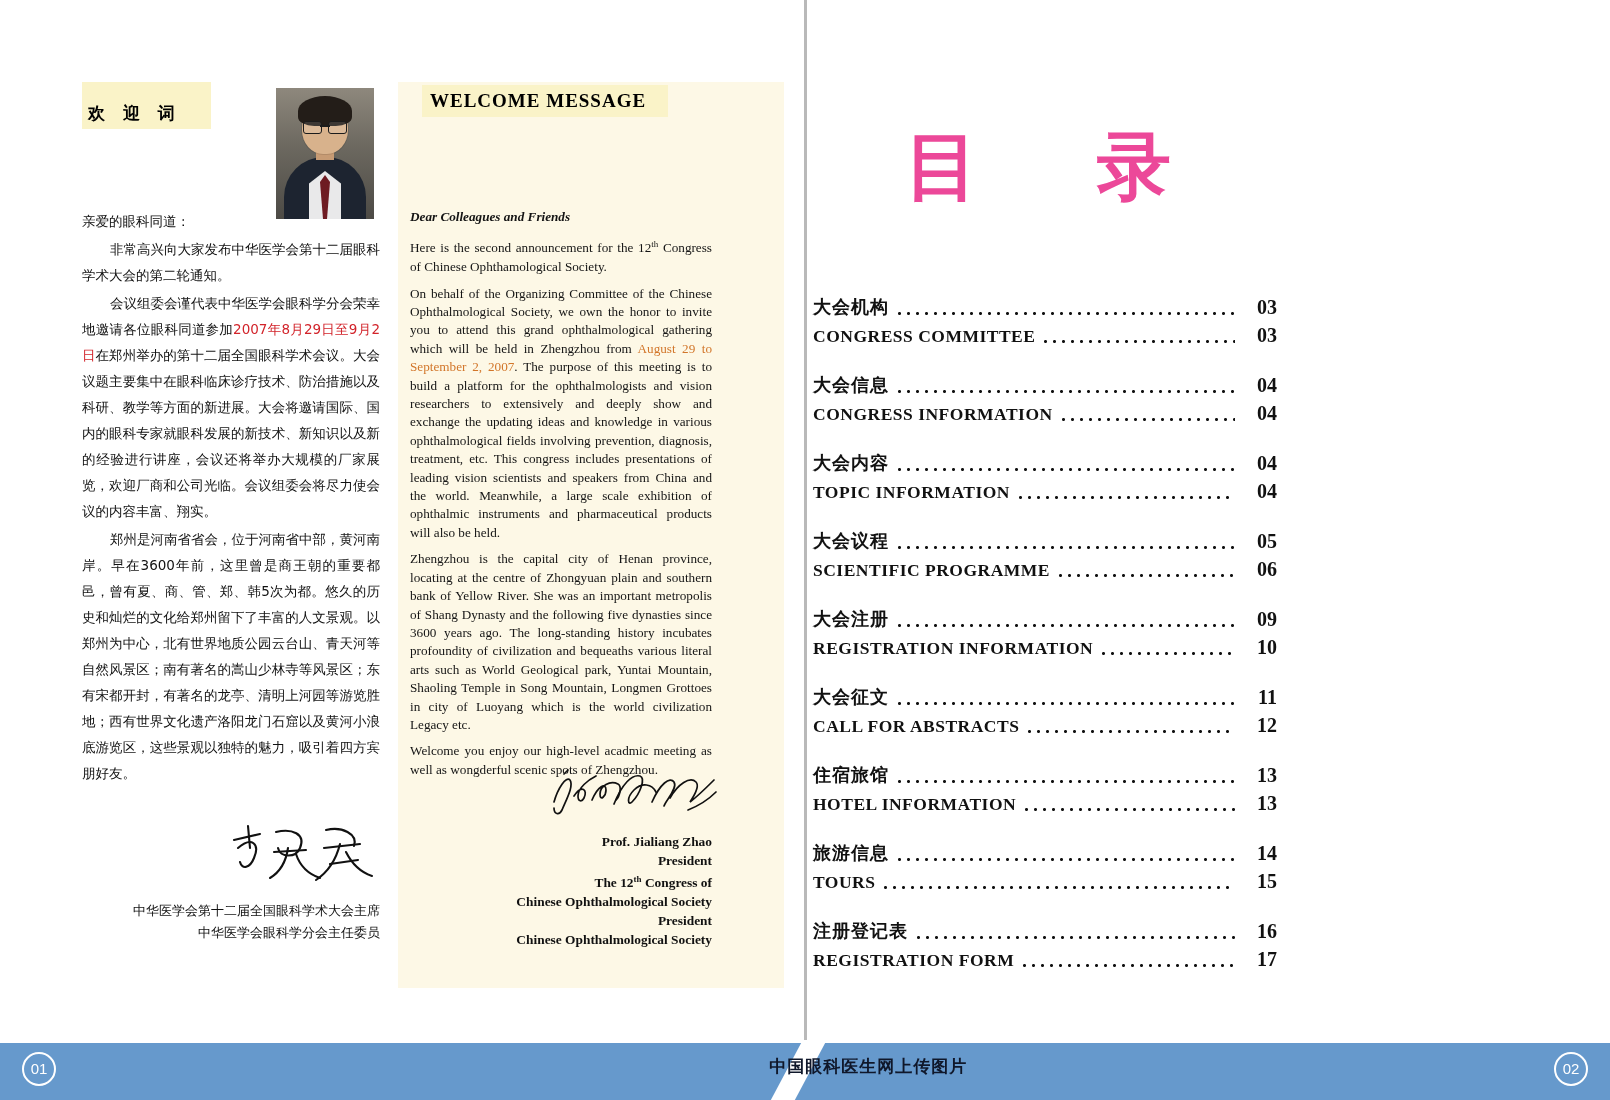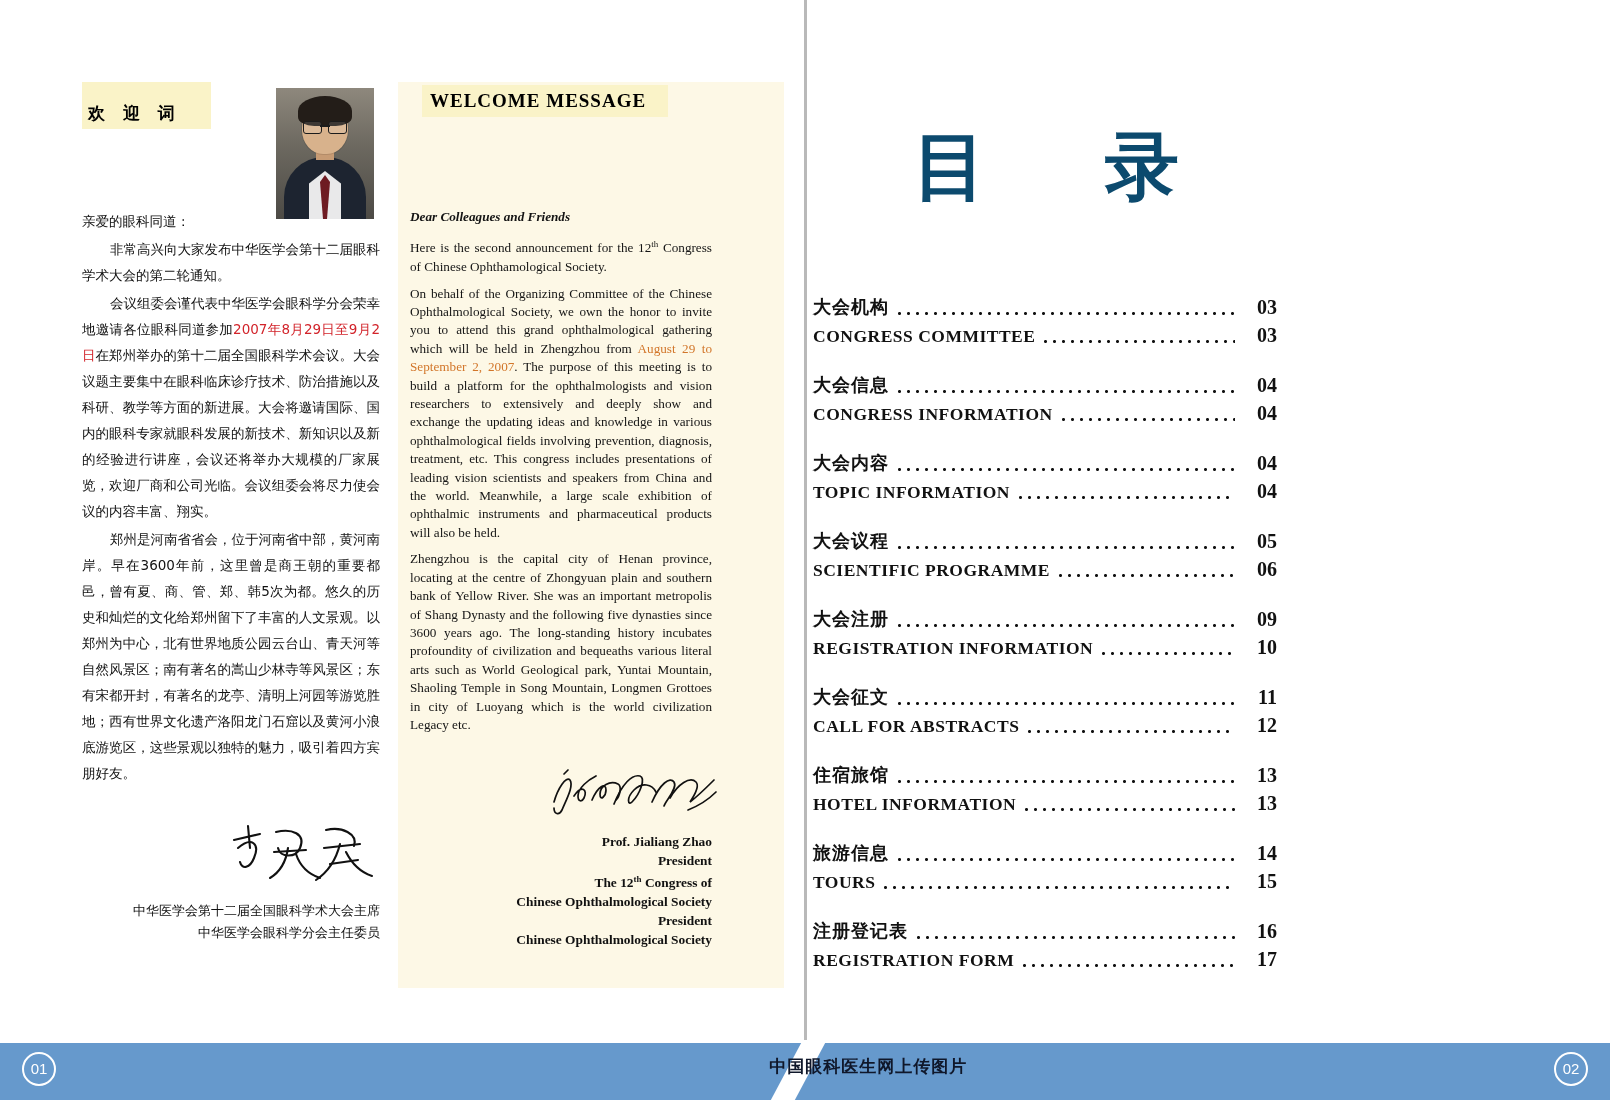--- a/index.html
+++ b/index.html
@@ -68,22 +68,22 @@
   .en-head-wrap{position:absolute;left:410px;top:85px;padding-left:12px;}
   .en-body{position:absolute;left:410px;top:208px;width:302px;font-size:13.2px;line-height:18.4px;
       color:#141414;text-align:justify;font-family:"Liberation Serif",serif;}
   .en-body .dear{font-weight:bold;font-style:italic;margin-bottom:9px;}
   .en-body p{margin:8px 0 0 0;}
   .en-body .orange{color:#d2762a;}
   sup{font-size:9px;vertical-align:super;}
   .sig-en{position:absolute;left:548px;top:762px;width:170px;height:56px;}
   .en-sign-lines{position:absolute;left:410px;top:832px;width:302px;text-align:right;
       font-weight:bold;font-size:13.4px;line-height:19px;color:#111;}
-  .toc-title{position:absolute;top:118px;left:12px;width:480px;text-align:center;
-     font-family:"DejaVu Sans",sans-serif;font-weight:bold;font-size:74px;letter-spacing:22px;color:#0c4a6e;}
+  .toc-title{position:absolute;top:118px;left:4px;width:480px;text-align:center;
+     font-family:"DejaVu Sans",sans-serif;font-weight:bold;font-size:74px;letter-spacing:22px;color:#ec4899;}
   .toc-list{position:absolute;top:295px;left:8px;width:464px;}
   .toc-group{margin-bottom:26px;}
   .toc-row{display:flex;align-items:flex-end;white-space:nowrap;}
   .toc-label{font-size:19px;color:#111;padding-right:6px;}
   .toc-label.cn{font-family:"DejaVu Sans",sans-serif;font-weight:bold;letter-spacing:1px;font-size:18px;}
   .toc-label.en{font-family:"Liberation Serif",serif;font-weight:bold;letter-spacing:.5px;font-size:17.5px;}
   .dots{flex:1;overflow:hidden;height:14px;position:relative;}
   .dots::before{content:"";position:absolute;left:0;right:0;bottom:4px;height:3px;
      background-image:radial-gradient(circle, #111 1.3px, rgba(0,0,0,0) 1.6px);
      background-size:9px 3px;background-repeat:repeat-x;}
@@ -159,20 +159,21 @@
     <div class="en-panel"></div>
     <div class="en-head-wrap">
       <span class="head-band en">WELCOME MESSAGE</span>
     </div>
 
     <div class="en-body">
       <div class="dear">Dear Colleagues and Friends</div>
       <p><span>Here is the second announcement for the 12</span><sup>th</sup><span> Congress of Chinese Ophthamological Society.</span></p>
       <p><span>On behalf of the Organizing Committee of the Chinese Ophthalmological Society, we own the honor to invite you to attend this grand ophthalmological gathering which will be held in Zhengzhou from </span><span class="orange">August 29 to September 2, 2007</span><span>. The purpose of this meeting is to build a platform for the ophthalmologists and vision researchers to extensively and deeply show and exchange the updating ideas and knowledge in various ophthalmological fields involving prevention, diagnosis, treatment, etc. This congress includes presentations of leading vision scientists and speakers from China and the world. Meanwhile, a large scale exhibition of ophthalmic instruments and pharmaceutical products will also be held.</span></p>
       <p>Zhengzhou is the capital city of Henan province, locating at the centre of Zhongyuan plain and southern bank of Yellow River. She was an important metropolis of Shang Dynasty and the following five dynasties since 3600 years ago. The long-standing history incubates profoundity of civilization and bequeaths various literal arts such as World Geological park, Yuntai Mountain, Shaoling Temple in Song Mountain, Longmen Grottoes in city of Luoyang which is the world civilization Legacy etc.</p>
+      <p>Welcome you enjoy our high-level acadmic meeting as well as wongderful scenic spots of Zhengzhou.</p>
     </div>
 
     <svg class="sig-en" viewBox="0 0 170 56">
       <g fill="none" stroke="#111" stroke-width="1.7" stroke-linecap="round">
         <path d="M6 40 C10 26, 18 14, 22 18 C26 24, 18 38, 14 48 C11 54, 6 52, 6 46"></path>
         <path d="M16 12 L20 8"></path>
         <path d="M26 34 C34 22, 40 28, 36 36 C34 40, 30 40, 30 34 C30 26, 40 18, 48 14"></path>
         <path d="M44 38 C50 24, 58 20, 58 28 C58 34, 52 40, 52 32 C52 24, 62 18, 70 22 C74 24, 72 34, 68 38"></path>
         <path d="M66 42 C74 22, 84 12, 92 14 C98 16, 92 32, 84 40 C80 44, 78 36, 86 28 C94 20, 104 22, 108 30"></path>
         <path d="M104 40 C112 22, 122 14, 126 20 C130 26, 118 38, 116 44"></path>

